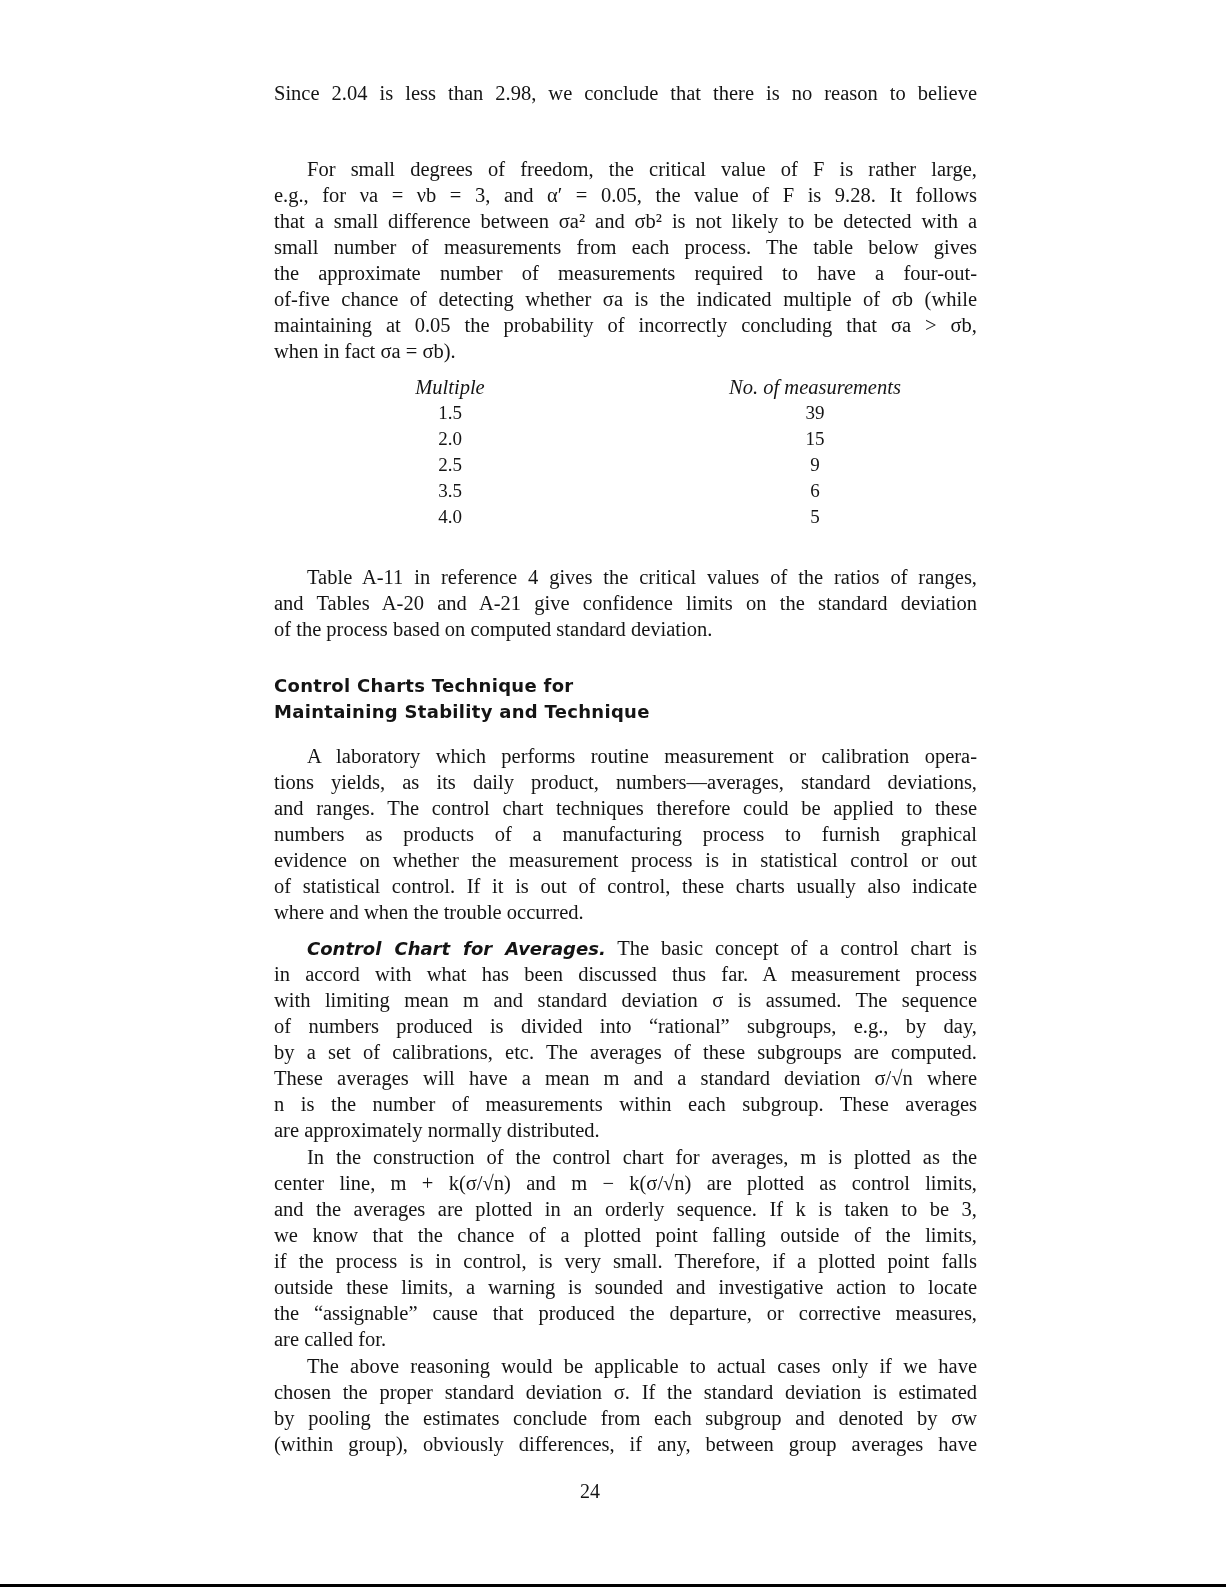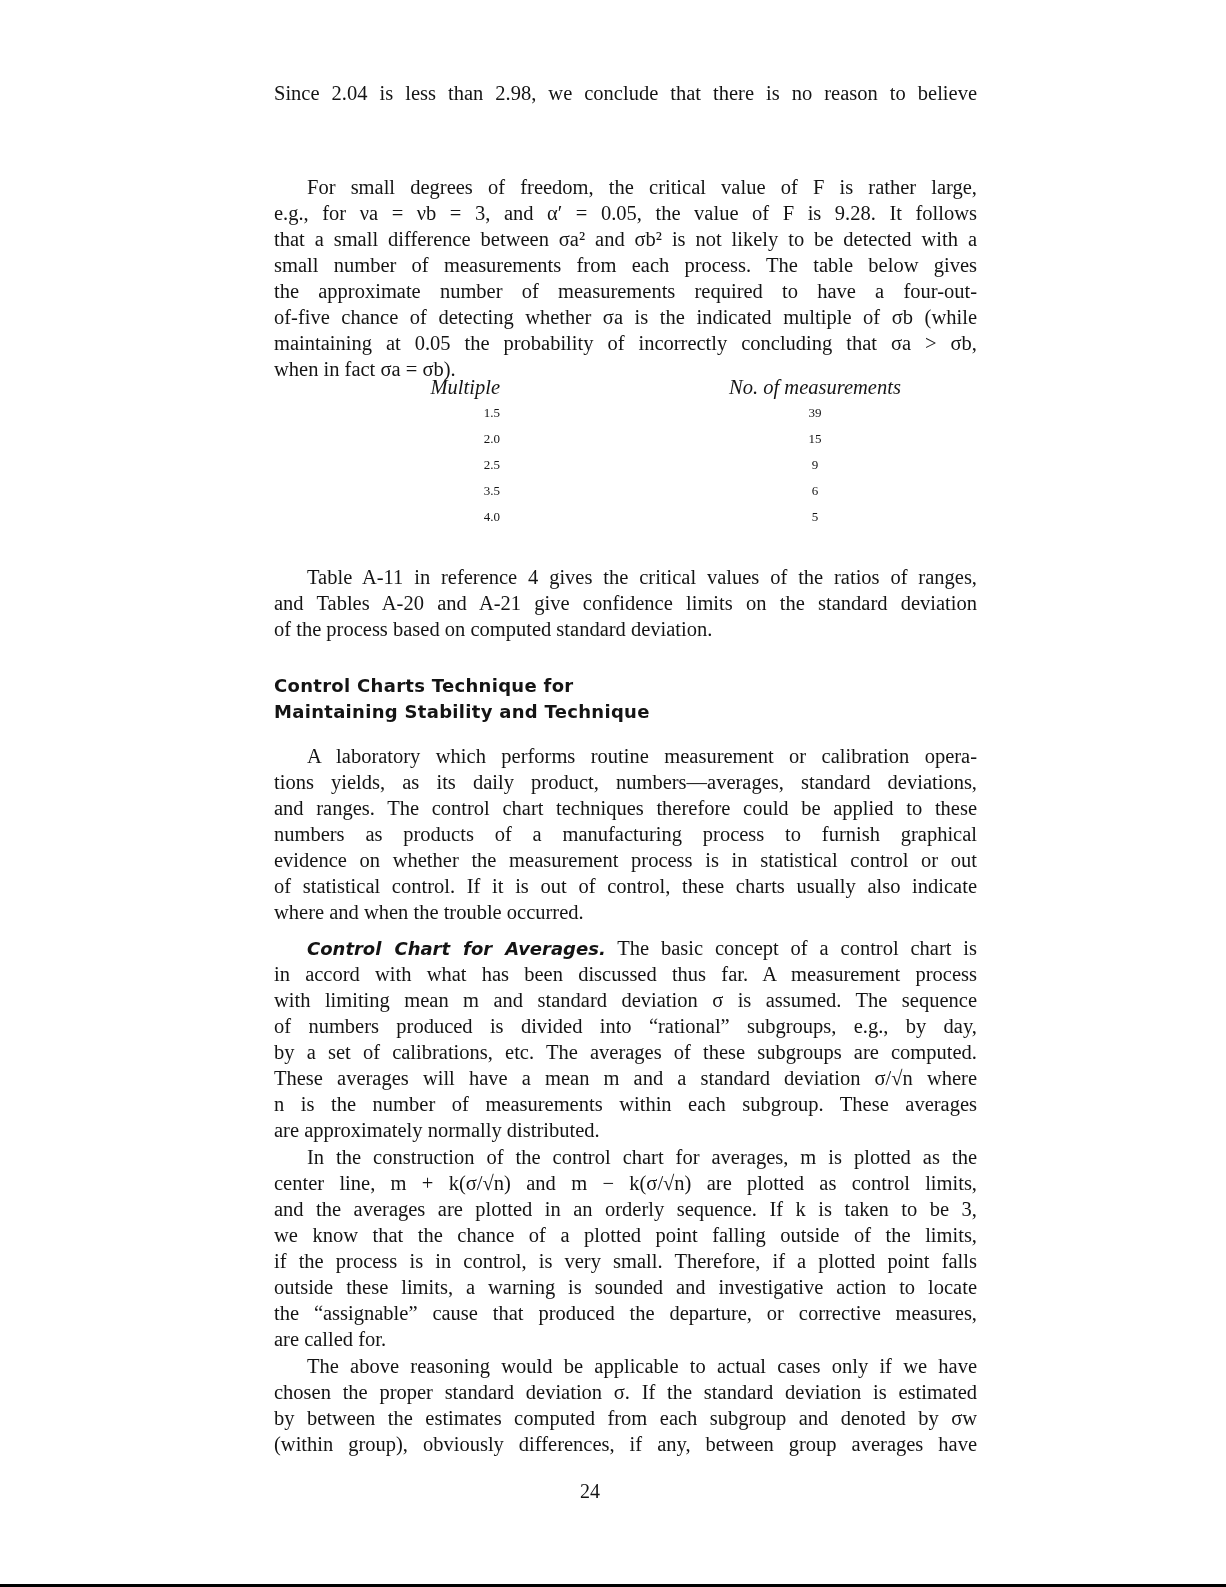--- a/index.html
+++ b/index.html
@@ -10,37 +10,37 @@
   .line { display: block; font-size: 20.5px; line-height: 26px; height: 26px; white-space: nowrap;
           text-align: justify; text-align-last: justify; }
   .line.last { text-align-last: left; }
   .indent { padding-left: 33px; }
   .heading { font-family: "DejaVu Sans", "Liberation Sans", sans-serif; font-weight: bold;
              font-size: 18px; line-height: 26px; letter-spacing: 0.3px; }
   .runin { font-family: "DejaVu Sans", "Liberation Sans", sans-serif; font-weight: bold; font-style: italic;
            font-size: 18px; }
   table.mtab { position: absolute; left: 400px; top: 374px; border-collapse: collapse; }
   table.mtab th { font-weight: normal; font-style: italic; font-size: 20.5px; line-height: 26px; padding: 0; }
-  table.mtab td { font-size: 13px; line-height: 26px; padding: 0; }
-  .c1 { width: 100px; text-align: right; }
+  table.mtab td { font-size: 19px; line-height: 26px; padding: 0; }
+  .c1 { width: 100px; text-align: center; }
   .gap { width: 215px; }
   .c2 { width: 200px; text-align: center; }
   .pageno { position: absolute; left: 0; width: 1180px; top: 1480px; text-align: center; font-size: 20px; }
   .bottom-rule { position: absolute; left: 0; top: 1584px; width: 1226px; height: 3px; background: #000; }
 </style>
 </head>
 <body>
 
 <div class="page">
 
   <div class="col" style="top:80px;">
     <span class="line">Since 2.04 is less than 2.98, we conclude that there is no reason to believe</span>
   </div>
 
-  <div class="col" style="top:174px;">
+  <div class="col" style="top:156px;">
     <span class="line indent">For small degrees of freedom, the critical value of F is rather large,</span>
     <span class="line">e.g., for νa = νb = 3, and α′ = 0.05, the value of F is 9.28. It follows</span>
     <span class="line">that a small difference between σa² and σb² is not likely to be detected with a</span>
     <span class="line">small number of measurements from each process. The table below gives</span>
     <span class="line">the approximate number of measurements required to have a four-out-</span>
     <span class="line">of-five chance of detecting whether σa is the indicated multiple of σb (while</span>
     <span class="line">maintaining at 0.05 the probability of incorrectly concluding that σa &gt; σb,</span>
     <span class="line last">when in fact σa = σb).</span>
   </div>
 
@@ -120,20 +120,20 @@
     <span class="line">we know that the chance of a plotted point falling outside of the limits,</span>
     <span class="line">if the process is in control, is very small. Therefore, if a plotted point falls</span>
     <span class="line">outside these limits, a warning is sounded and investigative action to locate</span>
     <span class="line">the “assignable” cause that produced the departure, or corrective measures,</span>
     <span class="line last">are called for.</span>
   </div>
 
   <div class="col" style="top:1353px;">
     <span class="line indent">The above reasoning would be applicable to actual cases only if we have</span>
     <span class="line">chosen the proper standard deviation σ. If the standard deviation is estimated</span>
-    <span class="line">by between the estimates computed from each subgroup and denoted by σw</span>
+    <span class="line">by pooling the estimates conclude from each subgroup and denoted by σw</span>
     <span class="line">(within group), obviously differences, if any, between group averages have</span>
   </div>
 
   <div class="pageno">24</div>
 
   <div class="bottom-rule"></div>
 </div>
 
 </body></html>

